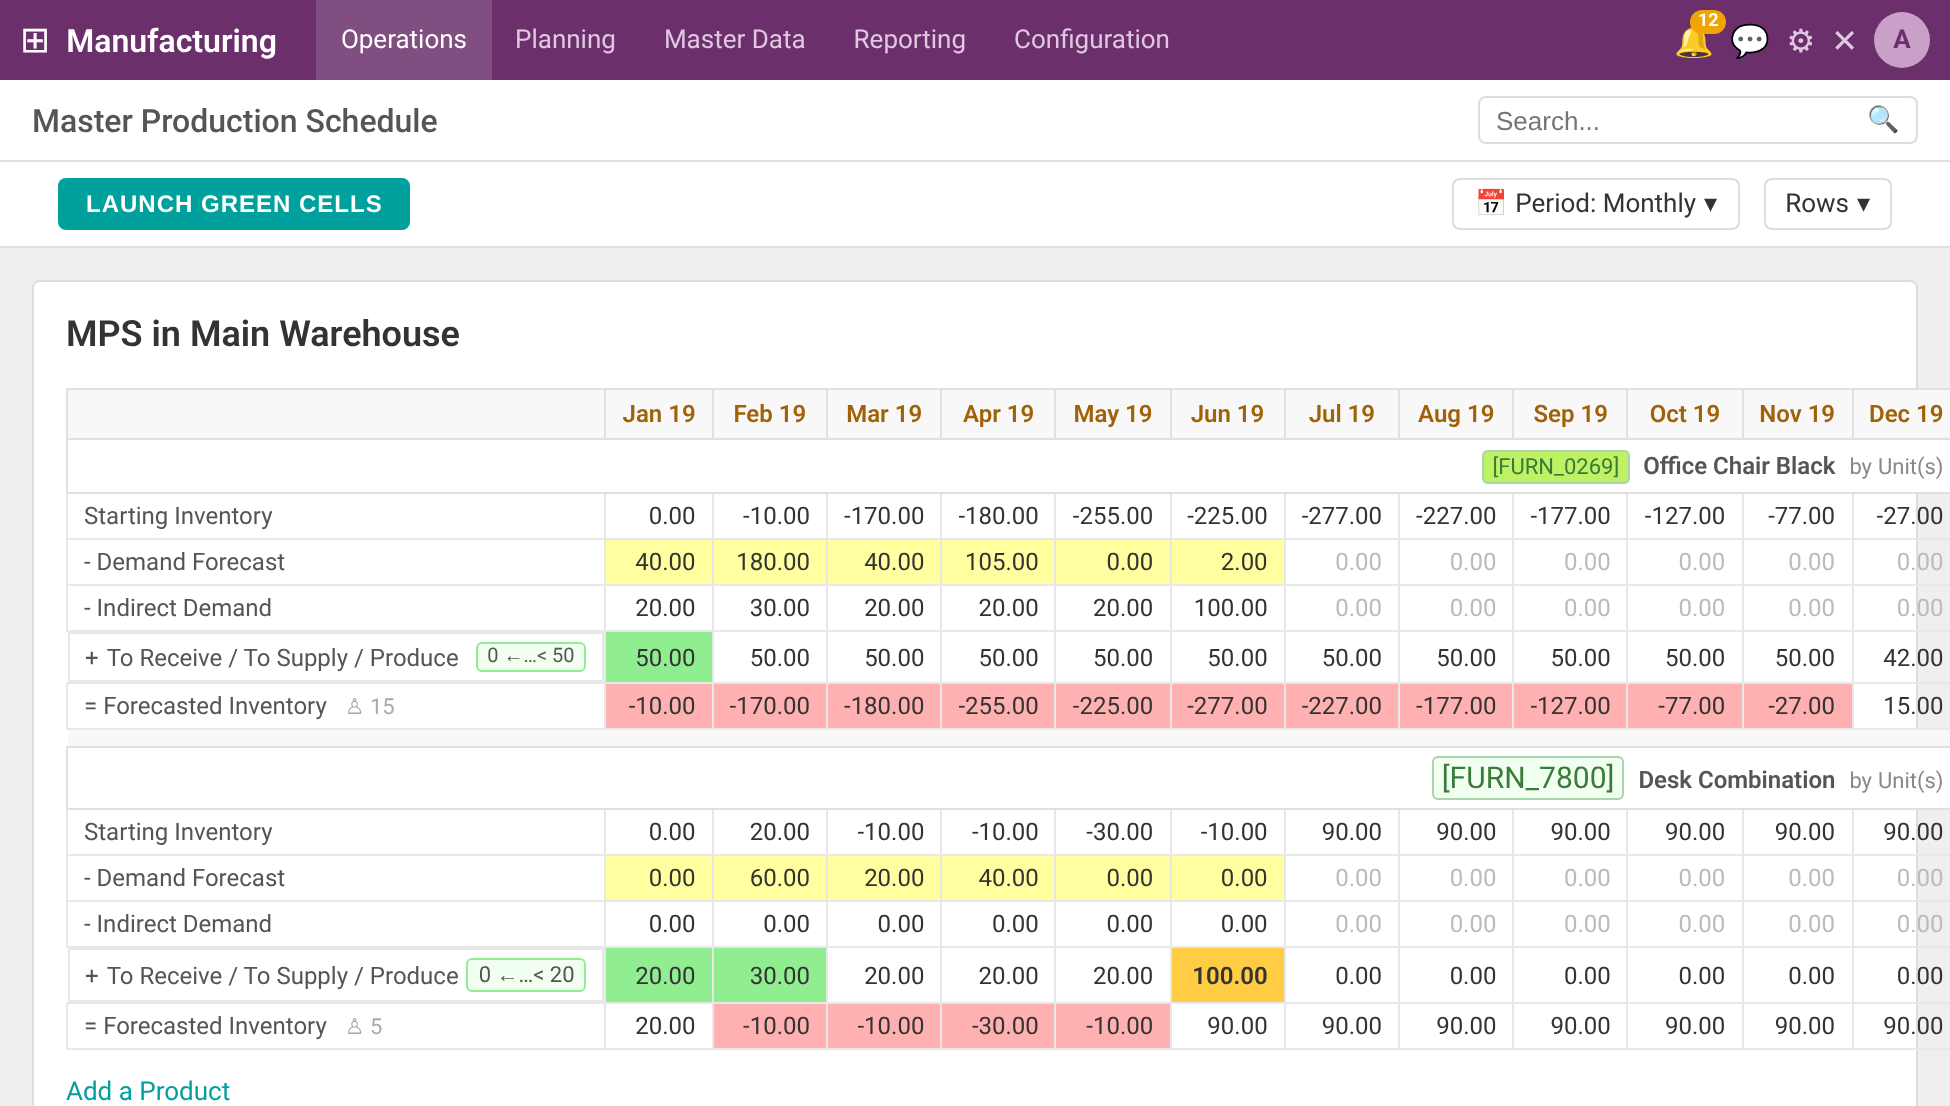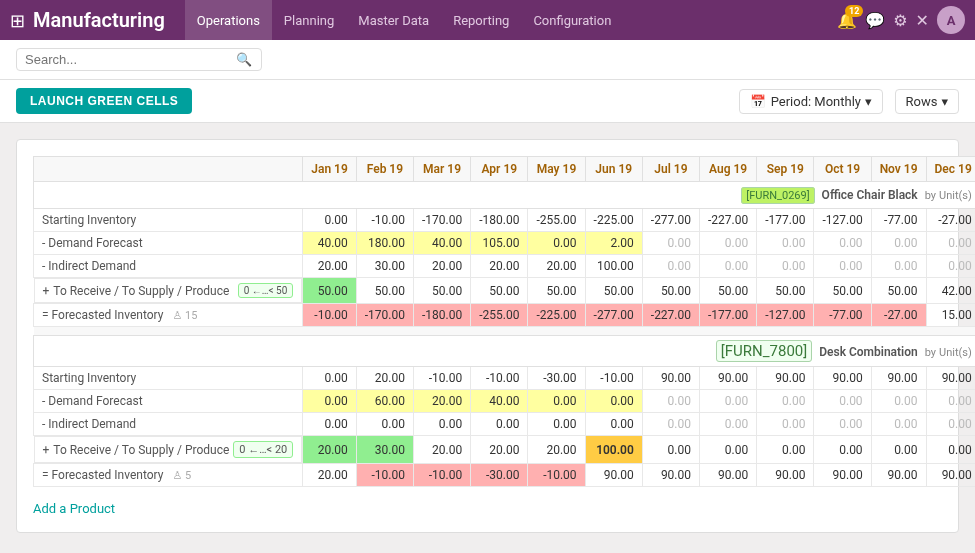--- a/index.html
+++ b/index.html
@@ -15,21 +15,21 @@
       gap: 0;
     }
     .navbar-grid-icon {
       color: #fff;
       margin-right: 8px;
       font-size: 18px;
       cursor: pointer;
     }
     .navbar-title {
       color: #fff;
-      font-size: 20px;
+      font-size: 16px;
       font-weight: 600;
       margin-right: 20px;
     }
     .navbar-menu {
       display: flex;
       gap: 0;
       flex: 1;
     }
     .navbar-menu-item {
       color: #e0c8e0;
@@ -91,34 +91,34 @@
       font-weight: 500;
       color: #555;
     }
     .search-box {
       display: flex;
       align-items: center;
       border: 1px solid #ddd;
       border-radius: 4px;
       padding: 3px 8px;
       background: #fff;
-      width: 246px;
+      width: 220px;
     }
     .search-input {
       border: none;
       outline: none;
       font-size: 13px;
       color: #999;
       width: 100%;
     }
 
     
     .toolbar {
       background: #fff;
-      padding: 8px 16px;
+      padding: 8px 29px;
       display: flex;
       align-items: center;
       justify-content: space-between;
       border-bottom: 1px solid #e0e0e0;
     }
     .btn-launch {
       background: #00a09d;
       color: #fff;
       border: none;
       padding: 6px 14px;
@@ -228,20 +228,21 @@
       <span class="badge">12</span>
     </span>
     <span class="navbar-icon-btn" style="color:#e0c8e0;">💬</span>
     <span class="navbar-icon-btn" style="color:#e0c8e0;">⚙</span>
     <span class="navbar-icon-btn" style="color:#e0c8e0;">✕</span>
     <div class="avatar">A</div>
   </div>
 </div>
 
 <div class="subheader">
+  <span class="page-title">Master Production Schedule</span>
   <div class="search-box">
     <input class="search-input" type="text" placeholder="Search..." style="">
     <span style="color:#aaa;">🔍</span>
   </div>
 </div>
 
 <div class="toolbar">
   <button class="btn-launch">LAUNCH GREEN CELLS</button>
   <div class="toolbar-right">
     <div class="dropdown-btn">
@@ -251,20 +252,21 @@
     </div>
     <div class="dropdown-btn">
       <span>Rows</span>
       <span>▾</span>
     </div>
   </div>
 </div>
 
 <div class="main-content">
   <div class="mps-card">
+    <div class="mps-title">MPS in Main Warehouse</div>
 
     <table class="mps-table">
 
       <thead>
         <tr>
           <th style="text-align:left; width:220px;">&nbsp;</th>
           <th>Jan 19</th>
           <th>Feb 19</th>
           <th>Mar 19</th>
           <th>Apr 19</th>

